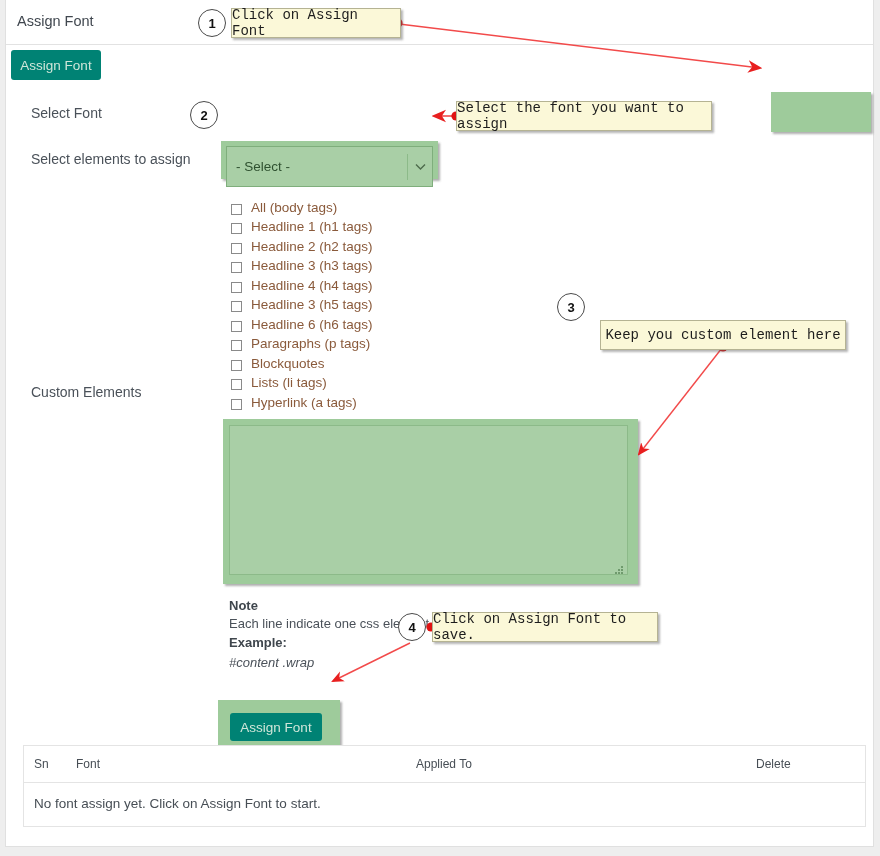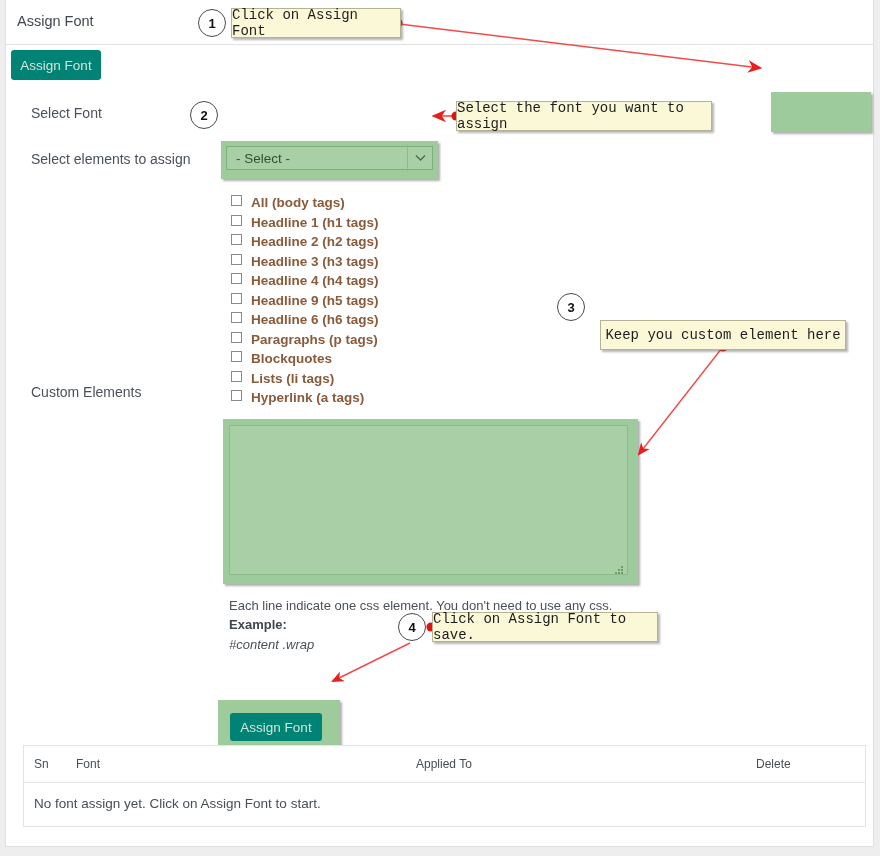--- a/index.html
+++ b/index.html
@@ -88,21 +88,21 @@
     top: 96px;
     width: 217px;
     height: 38px;
     background: #9ecb9b;
     box-shadow: 2px 2px 2px rgba(80,80,80,0.45);
     box-sizing: border-box;
   }
   .select-box {
     position: absolute;
     left: 5px; top: 5px;
-    width: 207px; height: 24px;
+    width: 207px; height: 41px;
     background: #a9cfa6;
     border: 1px solid #7fae7c;
     box-sizing: border-box;
     display: flex;
     align-items: center;
     cursor: pointer;
   }
   .select-value {
     font-size: 13.5px;
     color: #2f5130;
@@ -120,23 +120,22 @@
   .select-arrow svg { display:block; }
 
   
   .check-list {
     position: absolute;
     left: 225px;
     top: 150px;
   }
   .check-row {
     display: flex;
-    align-items: flex-start;
+    align-items: flex-end;
     height: 19.5px;
-    font-weight: bold;
   }
   .cbox {
     width: 11px;
     height: 11px;
     border: 1px solid #8a8a8a;
     background: #ffffff;
     box-sizing: border-box;
     margin-right: 9px;
     cursor: pointer;
     flex: none;
@@ -299,21 +298,21 @@
         <div class="check-row">
           <span class="cbox"></span>
           <span class="cb-label">Headline 3 (h3 tags)</span>
         </div>
         <div class="check-row">
           <span class="cbox"></span>
           <span class="cb-label">Headline 4 (h4 tags)</span>
         </div>
         <div class="check-row">
           <span class="cbox"></span>
-          <span class="cb-label">Headline 9 (h5 tags)</span>
+          <span class="cb-label">Headline 3 (h5 tags)</span>
         </div>
         <div class="check-row">
           <span class="cbox"></span>
           <span class="cb-label">Headline 6 (h6 tags)</span>
         </div>
         <div class="check-row">
           <span class="cbox"></span>
           <span class="cb-label">Paragraphs (p tags)</span>
         </div>
         <div class="check-row">
@@ -339,20 +338,21 @@
               <rect x="4" y="4" width="2" height="2" fill="#6f9a6d"></rect>
               <rect x="7" y="7" width="2" height="2" fill="#6f9a6d"></rect>
               <rect x="4" y="7" width="2" height="2" fill="#6f9a6d"></rect>
               <rect x="1" y="7" width="2" height="2" fill="#6f9a6d"></rect>
             </svg>
           </span>
         </div>
       </div>
 
       <div class="note-block">
+        <div class="note-title">Note</div>
         <div class="note-text">Each line indicate one css element. You don't need to use any css.</div>
         <div class="note-ex">Example:</div>
         <div class="note-code">#content .wrap</div>
       </div>
 
       <div class="btn-hl" id="btn-bottom-wrap"></div>
       <button class="btn-teal" id="btn-bottom">Assign Font</button>
 
       <div class="btn-hl" id="btn-top-wrap"></div>
       <button class="btn-teal" id="btn-top">Assign Font</button>

